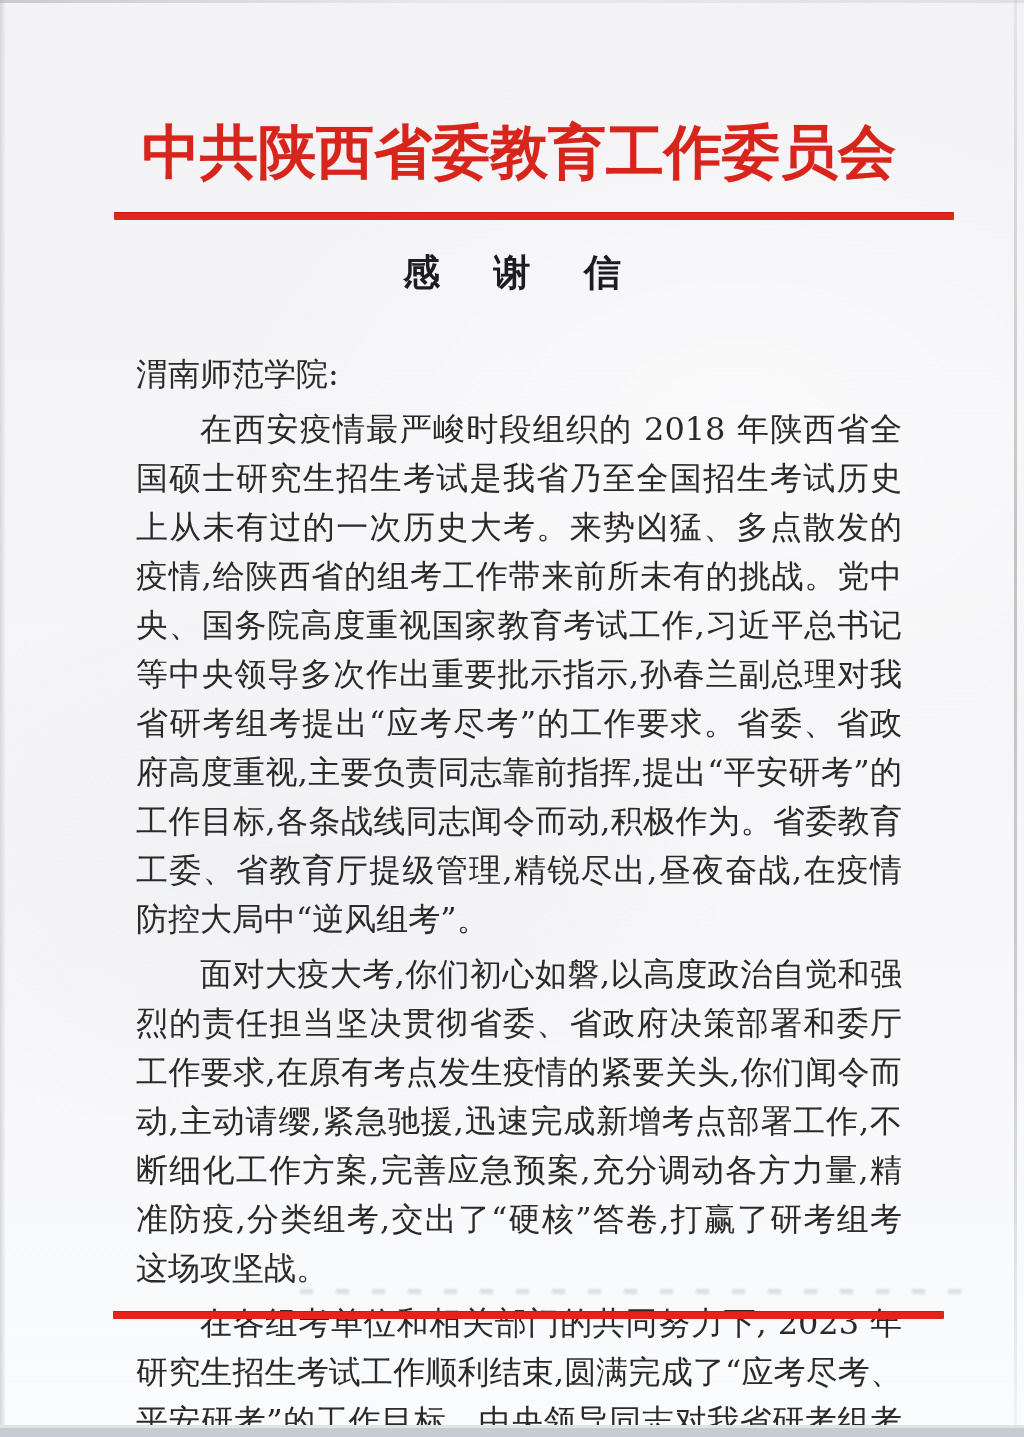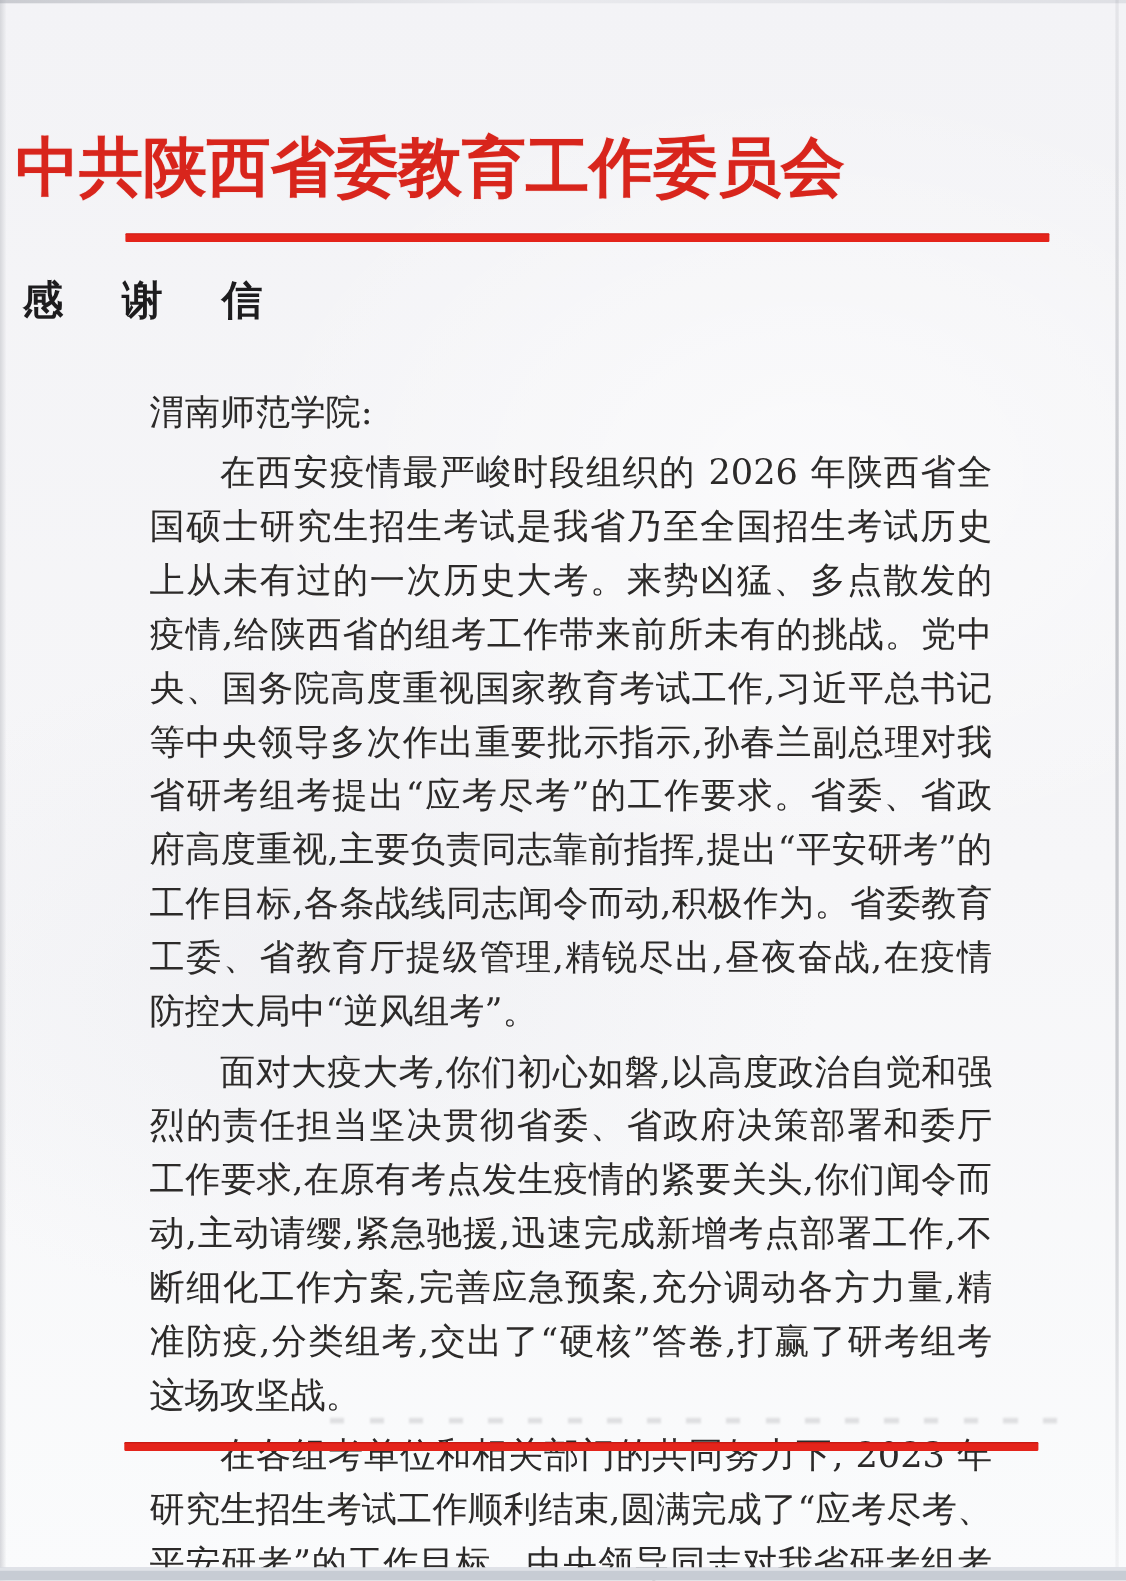--- a/index.html
+++ b/index.html
@@ -21,21 +21,21 @@
   }
 
   
   .org-name {
     position: absolute;
     top: 112px;
     left: 0;
     width: 100%;
     padding-left: 14px;
     box-sizing: border-box;
-    text-align: left;
+    text-align: center;
     font-size: 58px;
     line-height: 80px;
     font-weight: 700;
     letter-spacing: 0px;
     color: var(--letterhead_red, #d8251c);
     text-shadow: 0 0 1px rgba(216,37,28,0.4);
     white-space: nowrap;
   }
 
   .rule {
@@ -47,21 +47,21 @@
   .rule-top    { left: 114px; top: 212px; width: 840px; height: 8px; }
   .rule-bottom { left: 113px; top: 1311px; width: 831px; height: 8px; }
 
   
   .doc-title {
     position: absolute;
     top: 248px;
     left: 0;
     width: 100%;
     margin: 0;
-    text-align: left;
+    text-align: center;
     font-size: 37px;
     line-height: 48px;
     font-weight: 700;
     color: var(--text_black, #1d1c1e);
     letter-spacing: 0.55em;
     text-indent: 0.55em;
     white-space: nowrap;
   }
 
   
@@ -134,21 +134,21 @@
 <div class="page">
 
   <div class="org-name">中共陕西省委教育工作委员会</div>
 
   <div class="rule rule-top"></div>
 
   <h1 class="doc-title">感 谢 信</h1>
 
   <main class="letter-body">
     <p class="salutation">渭南师范学院:</p>
-    <p class="para">在西安疫情最严峻时段组织的 2026 年陕西省全国硕士研究生招生考试是我省乃至全国招生考试历史上从未有过的一次历史大考。来势凶猛、多点散发的疫情,给陕西省的组考工作带来前所未有的挑战。党中央、国务院高度重视国家教育考试工作,习近平总书记等中央领导多次作出重要批示指示,孙春兰副总理对我省研考组考提出“应考尽考”的工作要求。省委、省政府高度重视,主要负责同志靠前指挥,提出“平安研考”的工作目标,各条战线同志闻令而动,积极作为。省委教育工委、省教育厅提级管理,精锐尽出,昼夜奋战,在疫情防控大局中“逆风组考”。</p>
+    <p class="para">在西安疫情最严峻时段组织的 2018 年陕西省全国硕士研究生招生考试是我省乃至全国招生考试历史上从未有过的一次历史大考。来势凶猛、多点散发的疫情,给陕西省的组考工作带来前所未有的挑战。党中央、国务院高度重视国家教育考试工作,习近平总书记等中央领导多次作出重要批示指示,孙春兰副总理对我省研考组考提出“应考尽考”的工作要求。省委、省政府高度重视,主要负责同志靠前指挥,提出“平安研考”的工作目标,各条战线同志闻令而动,积极作为。省委教育工委、省教育厅提级管理,精锐尽出,昼夜奋战,在疫情防控大局中“逆风组考”。</p>
     <p class="para">面对大疫大考,你们初心如磐,以高度政治自觉和强烈的责任担当坚决贯彻省委、省政府决策部署和委厅工作要求,在原有考点发生疫情的紧要关头,你们闻令而动,主动请缨,紧急驰援,迅速完成新增考点部署工作,不断细化工作方案,完善应急预案,充分调动各方力量,精准防疫,分类组考,交出了“硬核”答卷,打赢了研考组考这场攻坚战。</p>
     <p class="para">在各组考单位和相关部门的共同努力下, 2023 年研究生招生考试工作顺利结束,圆满完成了“应考尽考、平安研考”的工作目标。中央领导同志对我省研考组考工作给予了充分肯定,广</p>
   </main>
 
   <div class="bleed-specks"></div>
 
   <div class="rule rule-bottom"></div>
 
   <div class="edge-left"></div>
   <div class="edge-top"></div>

